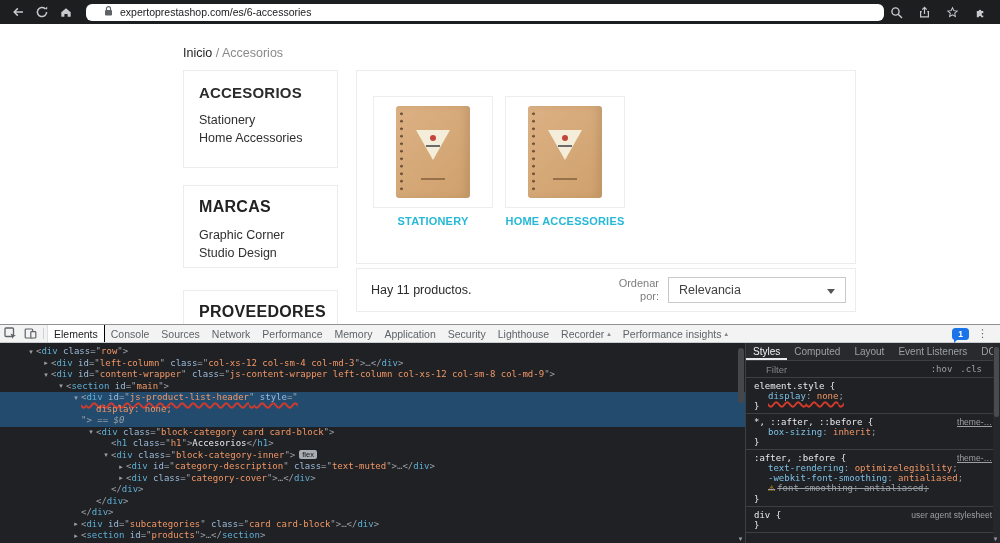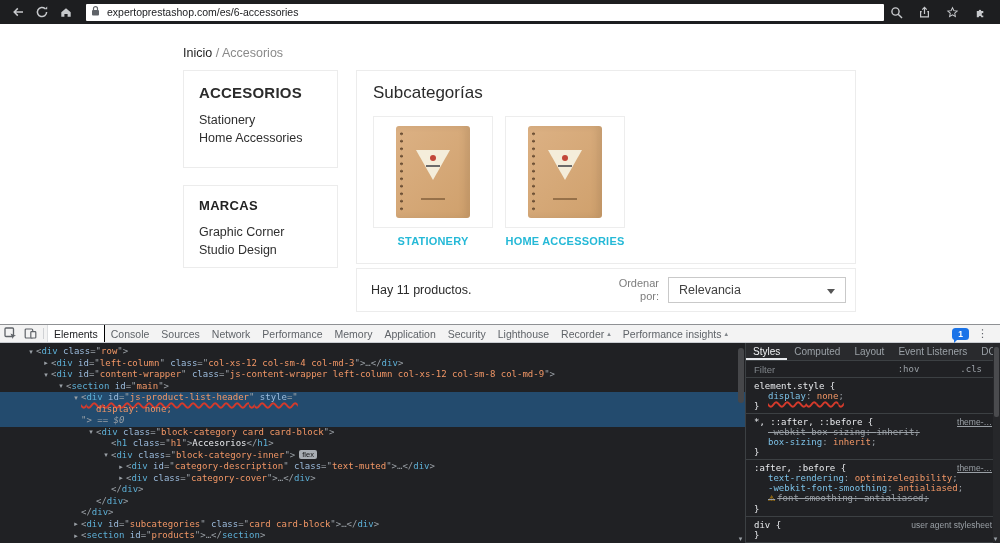--- a/index.html
+++ b/index.html
@@ -4,36 +4,36 @@
 <style>
   * { margin:0; padding:0; box-sizing:border-box; }
   html,body { width:1000px; height:543px; }
   body { font-family:"Liberation Sans",sans-serif; background:#fff; overflow:hidden; position:relative; }
   .screen { position:absolute; left:0; top:0; width:1000px; height:543px; }
 
   
   .browser-bar { position:absolute; top:0; left:0; width:1000px; height:24px; background:#1d1e20;
                  display:flex; align-items:center; padding:0 8px; gap:4px; }
   .nav-btn { width:20px; height:20px; display:flex; align-items:center; justify-content:center; flex:0 0 auto; }
-  .addr-pill { height:17px; width:810px; margin-left:6px; background:#ffffff; border-radius:1px;
-               display:flex; align-items:center; gap:6px; padding:0 4px; overflow:hidden; }
+  .addr-pill { height:17px; width:810px; margin-left:6px; background:#ffffff; border-radius:6px;
+               display:flex; align-items:center; gap:6px; padding:0 17px; overflow:hidden; }
   .addr-url { font-size:10.5px; color:#202124; white-space:nowrap; }
   .bar-right { margin-left:auto; display:flex; align-items:center; gap:12px; padding-right:4px; }
   .bar-right .nav-btn { width:16px; height:16px; }
 
   
   .webpage { position:absolute; top:24px; left:0; width:1000px; height:300px; background:#ffffff; overflow:hidden; }
   .breadcrumb { position:absolute; left:183px; top:22px; font-size:12.5px; color:#8a8a8a; }
   .breadcrumb .bc-home { color:#232323; }
   .card { position:absolute; background:#fff; border:1px solid #ececec; }
   .card-cat   { left:183px; top:46px;  width:155px; height:98px; padding:13px 15px; }
   .card-brand { left:183px; top:161px; width:155px; height:83px; padding:12px 15px; }
   .card-sup   { left:183px; top:266px; width:155px; height:48px; padding:12px 15px; }
   .cat-title { font-size:15px; font-weight:700; color:#2b2b2b; letter-spacing:.2px; }
-  .small-title { font-size:13px; font-weight:700; color:#222; letter-spacing:.3px; }
+  .small-title { font-size:16px; font-weight:700; color:#222; letter-spacing:.3px; }
   .side-links { margin-top:12px; display:flex; flex-direction:column; gap:4px; }
   .side-link { font-size:12.5px; color:#2f2f2f; cursor:pointer; }
   .main-card { left:356px; top:46px; width:500px; height:194px; padding:12px 16px; }
   .sub-title { font-size:17px; font-weight:500; color:#2b2b2b; }
   .tiles { display:flex; gap:12px; margin-top:13px; }
   .tile { width:120px; }
   .tile-img { width:120px; height:112px; border:1px solid #ededed; background:#fff;
               display:flex; align-items:center; justify-content:center; }
   .tile-label { margin-top:7px; text-align:center; font-size:11px; font-weight:700; letter-spacing:.2px; }
   .notebook { width:74px; height:92px; position:relative; border-radius:3px;
@@ -97,23 +97,23 @@
               font-family:"DejaVu Sans",sans-serif; }
 
   
   .styles-pane { flex:1; border-left:1px solid #3c4043; position:relative; display:flex; flex-direction:column;
                  font-family:"DejaVu Sans Mono",monospace; overflow:hidden; }
   .sp-tabs { height:18px; background:#292a2d; border-bottom:1px solid #3c4043; display:flex; align-items:stretch;
              overflow:hidden; white-space:nowrap; font-family:"Liberation Sans",sans-serif; }
   .sp-tab { font-size:10px; color:#9aa0a6; padding:0 7px; display:flex; align-items:center; cursor:pointer; white-space:nowrap; }
   .sp-tab.active { color:#f1f3f4; box-shadow:inset 0 -2px 0 #e8eaed; }
   .sp-filter { height:17px; border-bottom:1px solid #3c4043; display:flex; align-items:center; padding:0 8px; }
-  .sp-filter .flt { color:#80868b; font-size:9.5px; font-family:"Liberation Sans",sans-serif; cursor:text; }
+  .sp-filter .flt { color:#80868b; font-size:9.5px; font-family:"Liberation Sans",sans-serif; cursor:text;margin-left:12px; }
   .sp-filter .sp-right { margin-left:auto; display:flex; gap:8px; color:#9aa0a6; font-size:9px; padding-right:10px; }
-  .sp-filter .sp-right span { cursor:pointer;margin-left:33px; }
+  .sp-filter .sp-right span { cursor:pointer; }
   .sp-rules { flex:1; overflow:hidden; font-size:9px; line-height:10px; }
   .rule { padding:3px 8px 2px 8px; border-bottom:1px solid #3c4043; }
   .rule-head { display:flex; }
   .sel-text { color:#e8eaed; white-space:pre; }
   .rule-link { margin-left:auto; padding-left:8px; color:#9aa0a6; font-size:8.5px; white-space:nowrap;
                font-family:"Liberation Sans",sans-serif; cursor:pointer; }
   .rule-link.lnk { text-decoration:underline; }
   .prop { padding-left:14px; white-space:nowrap; cursor:pointer; }
   .pn { color:#7cc1e6; } .pv { color:#f29766; } .pp { color:#9aa0a6; }
   .prop.struck { text-decoration:line-through; text-decoration-color:#9aa0a6; }
@@ -198,23 +198,25 @@
     </div>
 
     <div class="card card-brand">
       <div class="small-title">MARCAS</div>
       <div class="side-links">
           <div class="side-link">Graphic Corner</div>
           <div class="side-link">Studio Design</div>
         </div>
     </div>
 
+    <div class="card card-sup">
+      <div class="small-title">PROVEEDORES</div>
+    </div>
 
     <div class="card main-card">
-      <div class="sub-title">Subcategorías</div>
       <div class="tiles">
           <div class="tile">
             <div class="tile-img">
               <div class="notebook">
                 <div class="tri">
                   <div class="tri-dot"></div>
                   <div class="tri-line"></div>
                 </div>
                 <div class="nb-caption"></div>
               </div>
@@ -357,21 +359,20 @@
                 <span class="sel-text">element.style {</span>
               </div>
               <div class="prop redline"><span class="pn">display</span><span class="pp">: </span><span class="pv">none</span><span class="pp">;</span></div>
               <div class="rbrace">}</div>
             </div>
             <div class="rule">
               <div class="rule-head">
                 <span class="sel-text">*, ::after, ::before {</span>
                 <span class="rule-link lnk">theme-…</span>
               </div>
-              <div class="prop struck"><span class="pn">-webkit-box-sizing</span><span class="pp">: </span><span class="pv">inherit</span><span class="pp">;</span></div>
               <div class="prop"><span class="pn">box-sizing</span><span class="pp">: </span><span class="pv">inherit</span><span class="pp">;</span></div>
               <div class="rbrace">}</div>
             </div>
             <div class="rule">
               <div class="rule-head">
                 <span class="sel-text">:after, :before {</span>
                 <span class="rule-link lnk">theme-…</span>
               </div>
               <div class="prop"><span class="pn">text-rendering</span><span class="pp">: </span><span class="pv">optimizelegibility</span><span class="pp">;</span></div>
               <div class="prop"><span class="pn">-webkit-font-smoothing</span><span class="pp">: </span><span class="pv">antialiased</span><span class="pp">;</span></div>

